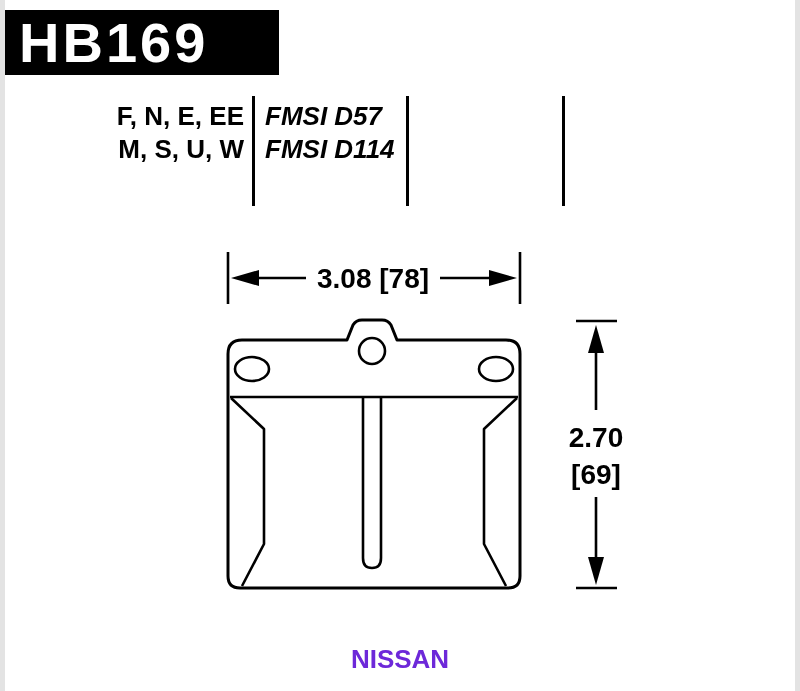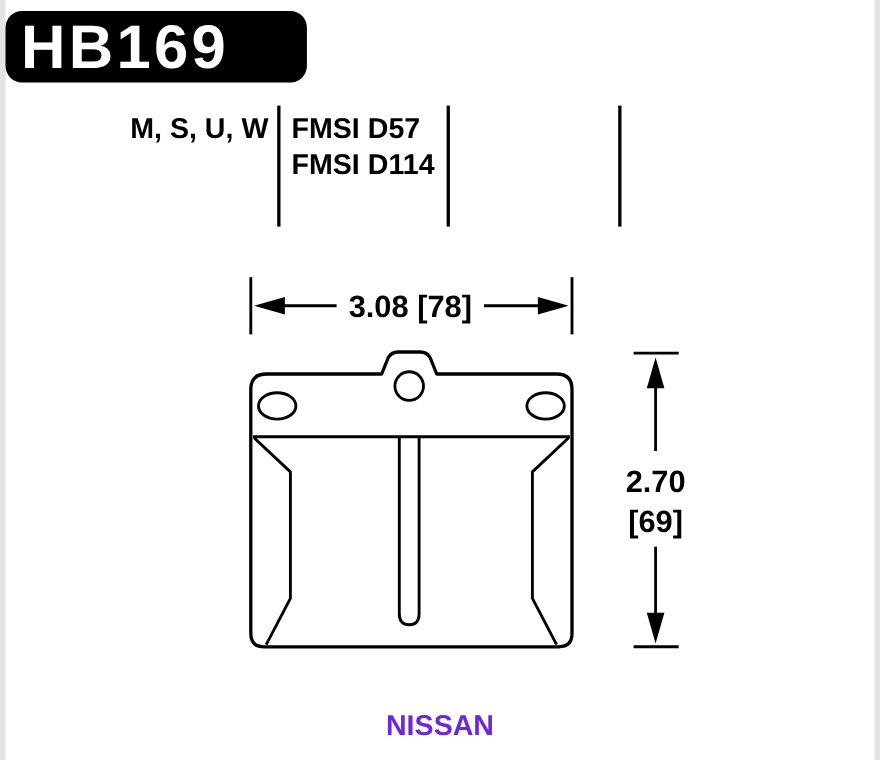--- a/index.html
+++ b/index.html
@@ -1,25 +1,25 @@
 <!DOCTYPE html>
 <html><head>
 <meta charset="utf-8">
 <style>
   html,body{margin:0;padding:0;}
   body{width:800px;height:691px;background:#ffffff;font-family:"Liberation Sans",sans-serif;}
   .page{position:relative;width:800px;height:691px;background:#ffffff;overflow:hidden;}
   .edge-strip{position:absolute;top:0;width:5px;height:691px;background:#e3e3e3;}
   .edge-left{left:0;}
   .edge-right{right:0;}
-  .part-box{position:absolute;left:5px;top:10px;width:260px;height:65px;background:#000;display:flex;align-items:center;padding-left:14px;border-radius:15px;}
+  .part-box{position:absolute;left:5px;top:10px;width:260px;height:65px;background:#000;display:flex;align-items:center;padding-left:14px;}
   .part-number{color:#fff;font-size:56px;font-weight:bold;letter-spacing:3px;line-height:1;}
   .spec{position:absolute;color:#000;font-weight:bold;font-size:26px;line-height:33px;white-space:nowrap;}
   .spec-compounds{top:100px;left:38px;width:206px;text-align:right;}
-  .spec-fmsi{top:100px;left:265px;}
+  .spec-fmsi{top:100px;left:265px;font-style:italic;}
   .spec-thickness{top:100px;left:576px;}
   .vdiv{position:absolute;top:96px;width:3px;height:110px;background:#000;}
   .vdiv-1{left:252px;}
   .vdiv-2{left:406px;}
   .vdiv-3{left:562px;}
   .diagram{position:absolute;left:0;top:0;}
   .line{stroke:#000;stroke-width:3;fill:none;stroke-linejoin:round;stroke-linecap:butt;}
   .thin{stroke-width:2.6;}
   .arrow{fill:#000;stroke:none;}
   .dim-text{font-family:"Liberation Sans",sans-serif;font-size:28px;font-weight:bold;fill:#000;}
@@ -30,20 +30,21 @@
 
 <div class="page">
   <div class="edge-strip edge-left"></div>
   <div class="edge-strip edge-right"></div>
 
   <div class="part-box">
     <span class="part-number">HB169</span>
   </div>
 
   <div class="spec spec-compounds">
+    <div>F, N, E, EE</div>
     <div>M, S, U, W</div>
   </div>
   <div class="vdiv vdiv-1"></div>
   <div class="spec spec-fmsi">
     <div>FMSI D57</div>
     <div>FMSI D114</div>
   </div>
   <div class="vdiv vdiv-2"></div>
   <div class="vdiv vdiv-3"></div>
 

